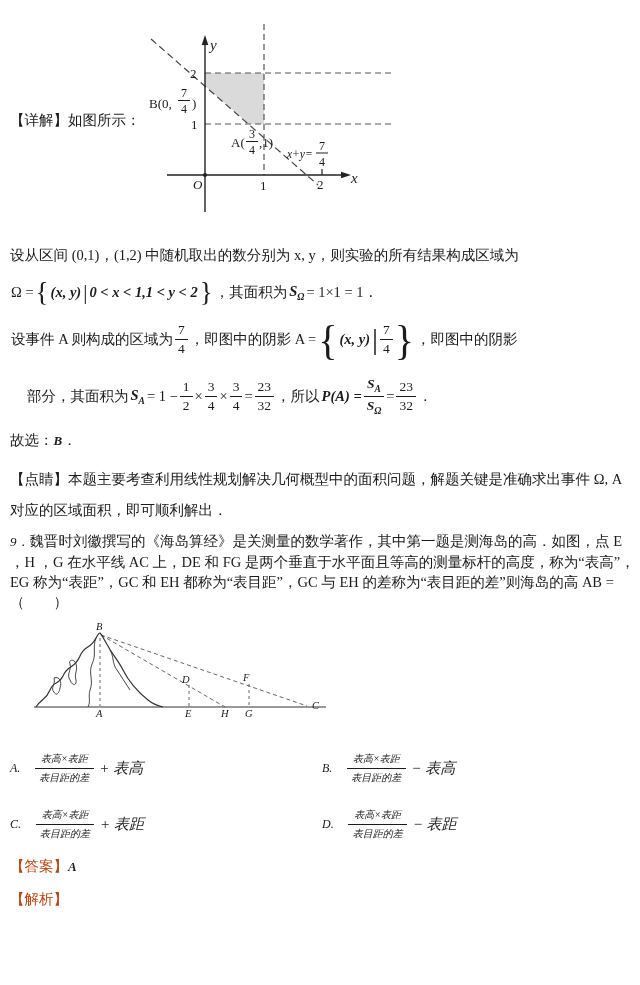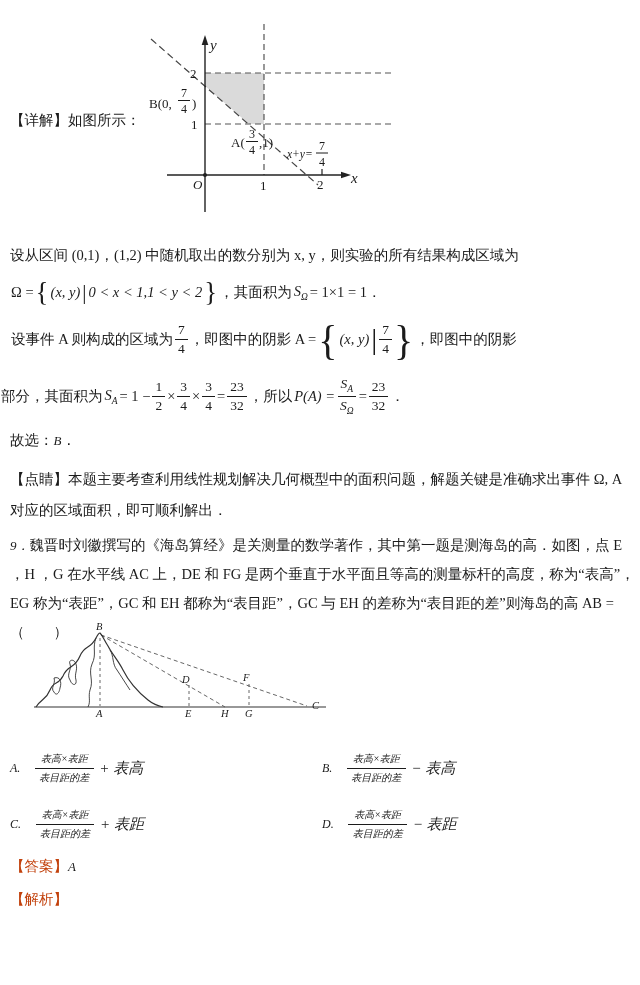--- a/index.html
+++ b/index.html
@@ -5,21 +5,21 @@
   html,body { margin:0; padding:0; }
   body {
     width:640px; height:985px; background:#ffffff; position:relative;
     font-family:"Liberation Serif","DejaVu Serif",serif;
     color:#1b1b1b; font-size:14.5px;
     overflow:hidden;
   }
   .abs { position:absolute; }
   .fline { display:flex; align-items:center; white-space:nowrap; }
   .fline > span { margin:0 1px; }
-  .it { font-style:italic; }
+  .it { font-style:italic;font-weight:bold; }
   sub { font-size:9.5px; }
   .blue { color:#c2410c; }
 
   
   .fr { display:inline-flex; flex-direction:column; align-items:center;
         vertical-align:middle; margin:0 3px; line-height:1.12; font-size:13.5px; }
   .fr .fn { display:block; padding:0 3px 1px; border-bottom:1px solid #1b1b1b; }
   .fr .fd { display:block; padding:1px 3px 0; }
 
   
@@ -30,21 +30,21 @@
 
   
   .opt { display:flex; align-items:center; height:56px; }
   .opt .letter { font-style:italic; font-size:12px; margin-right:9px; }
   .opt .fr { font-size:10px; margin:8px 4px;font-style:italic; }
   .opt .fr .fn { padding:0 6px 3px; }
   .opt .fr .fd { padding:3px 6px 0; }
   .opt .tail { font-size:15px;font-style:italic; }
 
   .para { width:624px; line-height:31px; }
-  .q9 { width:626px; line-height:29px; }
+  .q9 { width:626px; line-height:20px; }
 
   svg text { font-family:"Liberation Serif","DejaVu Serif",serif; fill:#1b1b1b; }
 </style>
 </head>
 <body>
 
 <div>
 
   <div class="abs" style="left:10px;top:111px">
     <span>【详解】</span><span>如图所示：</span>
@@ -118,21 +118,21 @@
     <span class="it">(x, y)</span>
     <span class="vb2">|</span>
     <span class="fr">
         <span class="fn">7</span>
         <span class="fd">4</span>
       </span>
     <span class="b2">}</span>
     <span>，即图中的阴影</span>
   </div>
 
-  <div class="abs fline" style="left:0;top:372px;height:48px">
+  <div class="abs fline" style="left:26px;top:372px;height:48px">
     <span>部分，其面积为</span>
     <span class="it"><span>S</span><sub>A</sub></span>
     <span>= 1 −</span>
     <span class="fr">
         <span class="fn">1</span>
         <span class="fd">2</span>
       </span>
     <span>×</span>
     <span class="fr">
         <span class="fn">3</span>

